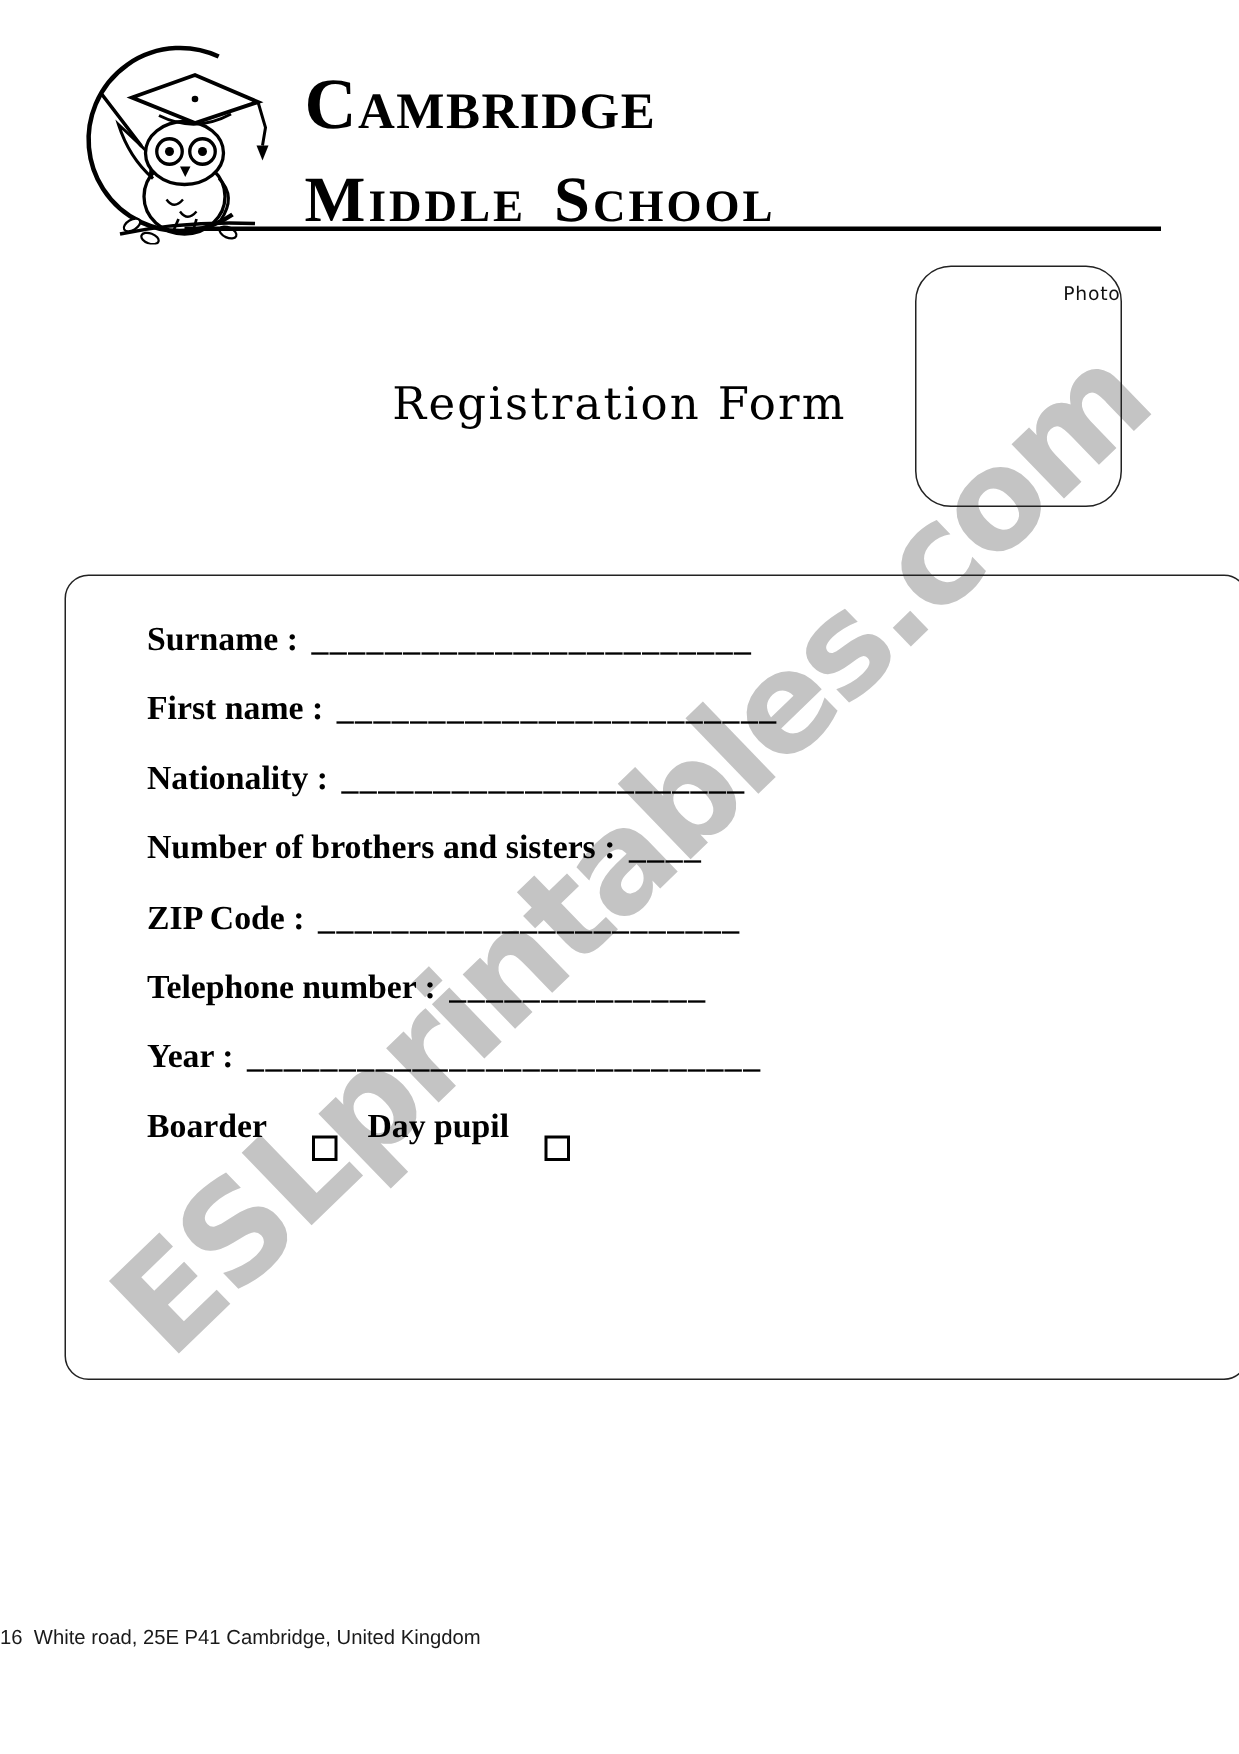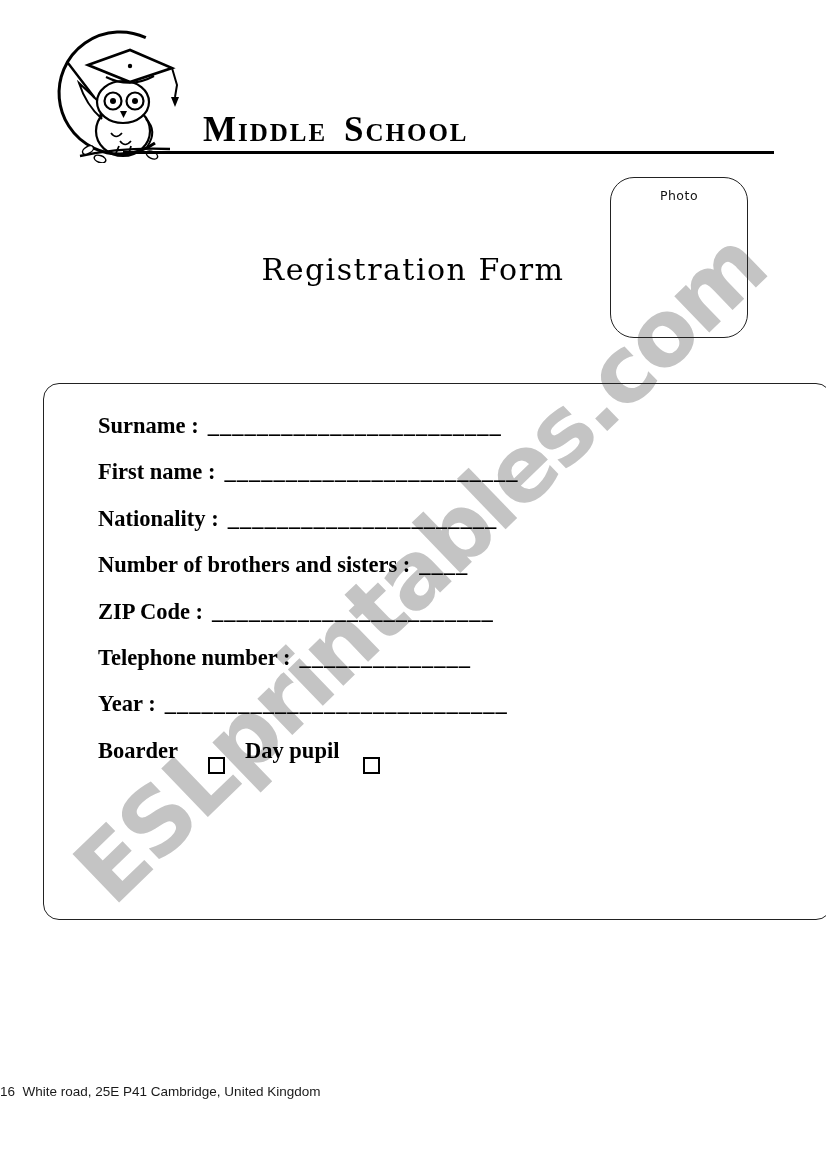--- a/index.html
+++ b/index.html
@@ -43,21 +43,21 @@
     font-weight: bold;
     font-variant: small-caps;
     color: #000;
     line-height: 1;
     letter-spacing: 1px;
   }
   .school-name-2 {
     position: absolute;
     left: 203px;
     top: 112px;
-    font-size: 35px;
+    font-size: 43px;
     font-weight: bold;
     font-variant: small-caps;
     color: #000;
     line-height: 1;
     letter-spacing: 2px;
     word-spacing: 6px;
   }
   .header-rule {
     position: absolute;
     left: 123px;
@@ -76,21 +76,21 @@
     height: 161px;
     border: 1.2px solid #222;
     border-radius: 24px;
     background: transparent;
   }
   .photo-label {
     position: absolute;
     top: 10px;
     left: 0;
     width: 100%;
-    text-align: center;
+    text-align: right;
     font-family: "DejaVu Sans", sans-serif;
     font-size: 12.5px;
     color: #111;
     letter-spacing: 0.5px;
   }
 
   
   .form-title {
     position: absolute;
     left: 50%;
@@ -199,20 +199,21 @@
       <path d="M 30 133 Q 72 124 120 126" fill="none" stroke="#000" stroke-width="2.4"></path>
 
       <line x1="66" y1="130" x2="69" y2="123" stroke="#000" stroke-width="1.8"></line>
       <line x1="79" y1="130" x2="81" y2="123" stroke="#000" stroke-width="1.8"></line>
 
       <ellipse cx="38" cy="127" rx="6" ry="3.4" transform="rotate(-30 38 127)" fill="#fff" stroke="#000" stroke-width="1.5"></ellipse>
       <ellipse cx="50" cy="136" rx="6" ry="3.4" transform="rotate(20 50 136)" fill="#fff" stroke="#000" stroke-width="1.5"></ellipse>
       <ellipse cx="102" cy="132" rx="6" ry="3.4" transform="rotate(25 102 132)" fill="#fff" stroke="#000" stroke-width="1.5"></ellipse>
     </svg>
 
+    <div class="school-name-1">Cambridge</div>
     <div class="school-name-2">Middle School</div>
     <div class="header-rule"></div>
 
     <div class="photo-box">
       <div class="photo-label">Photo</div>
     </div>
 
     <div class="form-title">Registration Form</div>
 
     <div class="card">

